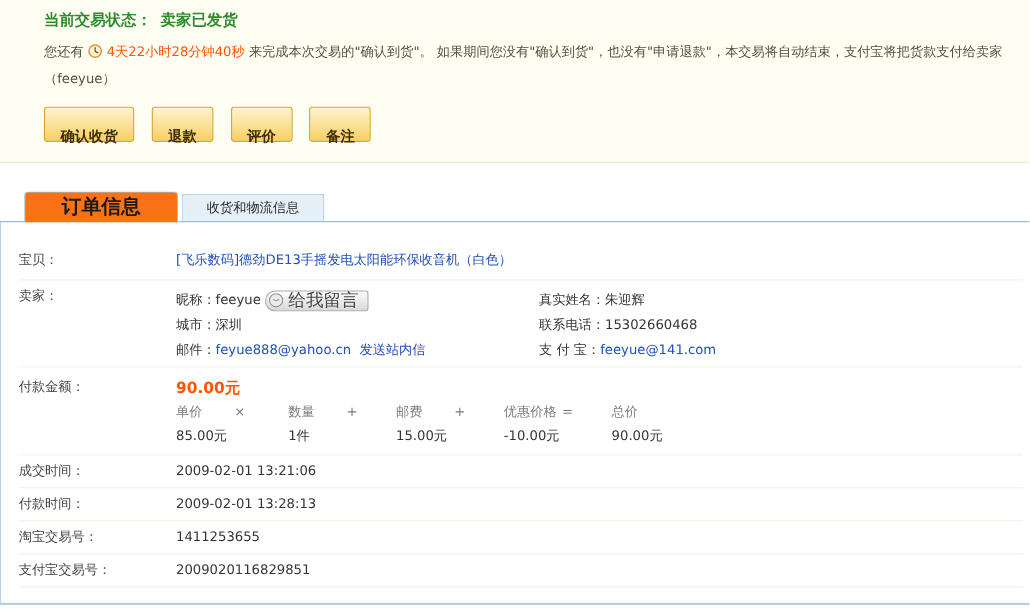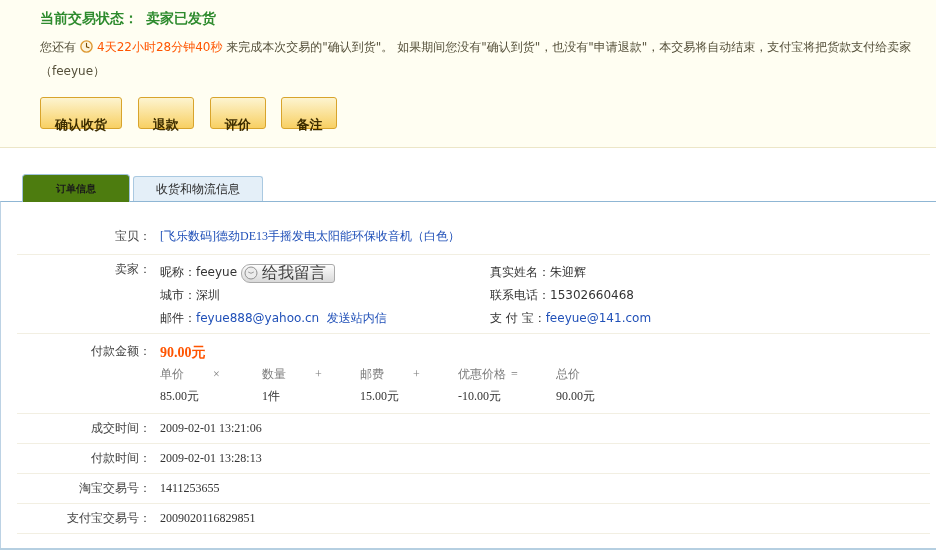--- a/index.html
+++ b/index.html
@@ -28,36 +28,36 @@
     font-family:"DejaVu Sans","Liberation Sans",sans-serif;
   }
   
   .tabbar {
     margin-top:25px; padding-left:22px; height:28px;
     display:flex; align-items:flex-end; position:relative; z-index:2;
   }
   .tab { box-sizing:border-box; cursor:pointer; white-space:nowrap; }
   .tab.active {
     height:28px; line-height:27px; padding:0 33px; margin-bottom:-1px;
-    background:#4d7c0f; border:1px solid #a0c2dc; border-bottom:none;
-    border-radius:4px 4px 0 0; font-weight:bold; font-size:10px; color:#1a1a1a;
+    background:#f97316; border:1px solid #a0c2dc; border-bottom:none;
+    border-radius:4px 4px 0 0; font-weight:bold; font-size:18px; color:#1a1a1a;
   }
   .tab.inactive {
     height:25px; line-height:25px; padding:0 22px; margin-left:3px;
     background:#e4eff8; border:1px solid #aac9e1; border-bottom:none;
     border-radius:3px 3px 0 0; color:#2a2a2a;
   }
   
   .panel {
     box-sizing:border-box; height:347px; position:relative; z-index:1;
     border-top:1px solid #8fb6d4; border-left:1px solid #bcd2e4;
   }
   .row { display:flex; margin:0 6px 0 16px; border-bottom:1px solid #f2efe2; }
-  .row-label { width:134px; text-align:right; color:#444; flex-shrink:0; }
-  .row-value { margin-left:9px;font-family:Liberation Serif, serif; }
+  .row-label { width:134px; text-align:left; color:#444; flex-shrink:0; }
+  .row-value { margin-left:9px; }
   .row-product { padding-top:26px; padding-bottom:9px; }
   .link { color:#2050b8; text-decoration:none; cursor:pointer; }
   
   .row-seller { padding-top:6px; padding-bottom:3px; }
   .seller-cols { display:flex; margin-left:9px; }
   .seller-col-left { width:330px; }
   .seller-line { line-height:23px; height:23px; white-space:nowrap; }
   .msg-btn {
     display:inline-flex; align-items:center; height:19px; padding:0 8px 0 2px;
     margin-left:4px; vertical-align:-4px;

